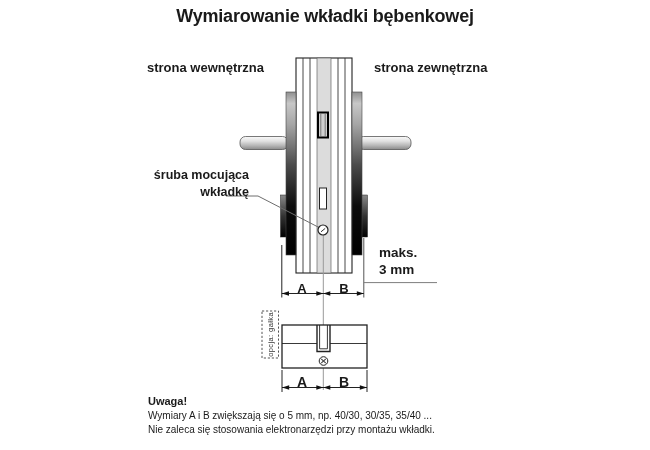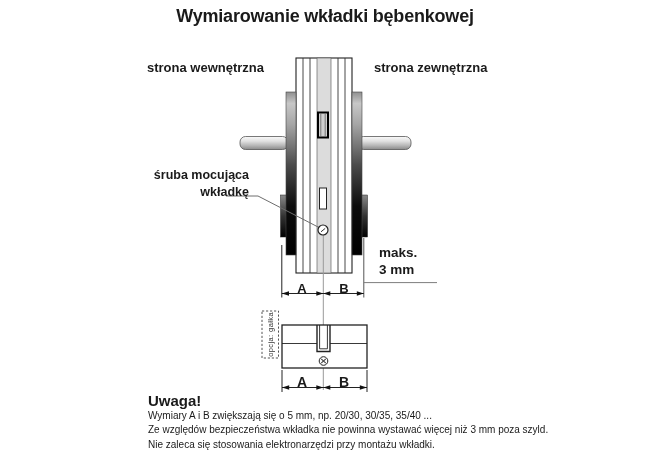--- a/index.html
+++ b/index.html
@@ -16,21 +16,21 @@
   .lbl-maks{left:379px;top:245px;font-size:13.5px;font-weight:bold;line-height:1.25;white-space:pre-line;}
   .dim{width:16px;text-align:center;font-size:13px;font-weight:bold;}
   .dimA1{left:294px;top:281px;}
   .dimB1{left:336px;top:281px;}
   .dimA2{left:294px;top:374px;font-size:14px;}
   .dimB2{left:336px;top:374px;font-size:14px;}
   .knob-box{left:261px;top:310px;width:18px;height:48px;display:flex;align-items:center;justify-content:center;}
   .knob-box span{writing-mode:vertical-rl;transform:rotate(180deg);font-size:7.5px;color:#333;
                  letter-spacing:0.4px;white-space:nowrap;}
   .notes{left:148px;top:394px;width:480px;font-size:10px;line-height:14.6px;}
-  .notes .head{font-weight:bold;font-size:15px;}
+  .notes .head{font-weight:bold;font-size:11px;}
 </style>
 </head>
 <body>
 
 <div id="page">
 
   <svg id="diagram-svg" width="650" height="450" viewBox="0 0 650 450">
     <defs>
       <linearGradient id="shieldGrad" x1="0" y1="0" x2="0" y2="1">
         <stop offset="0" stop-color="#8f8f8f"></stop>
@@ -152,18 +152,17 @@
   <div class="abs dim dimB1">B</div>
   <div class="abs dim dimA2">A</div>
   <div class="abs dim dimB2">B</div>
 
   <div class="abs knob-box">
     <span>opcja: gałka</span>
   </div>
 
   <div class="abs notes">
     <div class="head">Uwaga!</div>
-    <div>Wymiary A i B zwiększają się o 5 mm, np. 20/30, 30/35, 35/40 ...</div>
-    <div>Ze względów bezpieczeństwa wkładka nie powinna wystawać więcej niż 3 mm poza szyld.</div>
+    <div>Wymiary A i B zwiększają się o 5 mm, np. 40/30, 30/35, 35/40 ...</div>
     <div>Nie zaleca się stosowania elektronarzędzi przy montażu wkładki.</div>
   </div>
 
 </div>
 
 </body></html>

